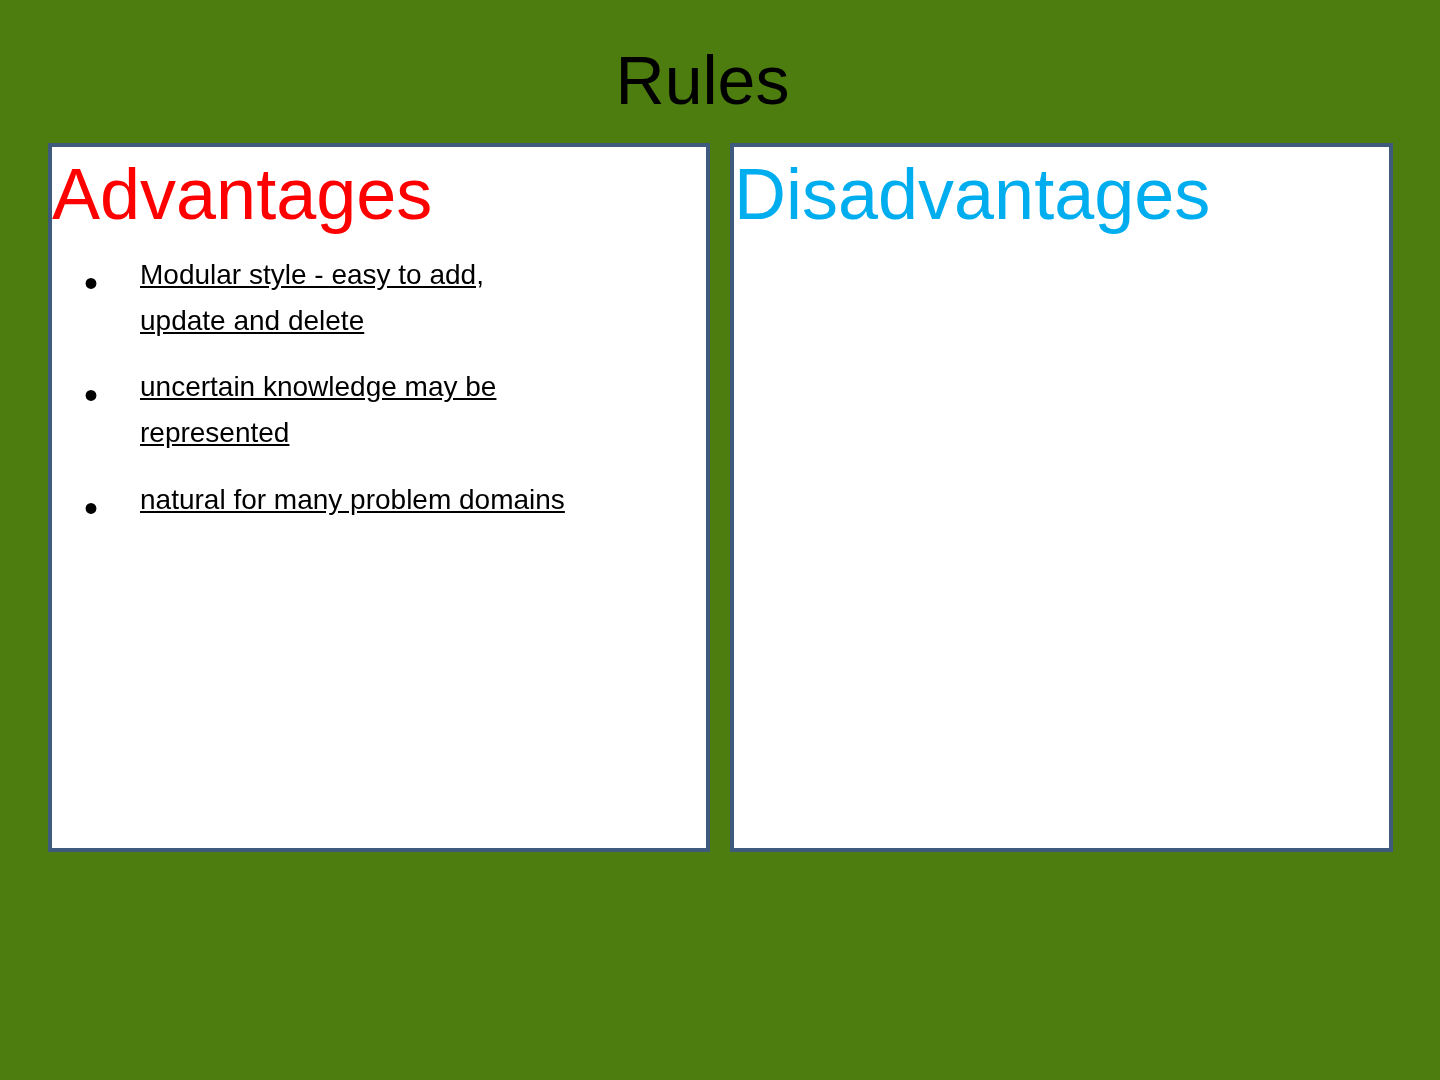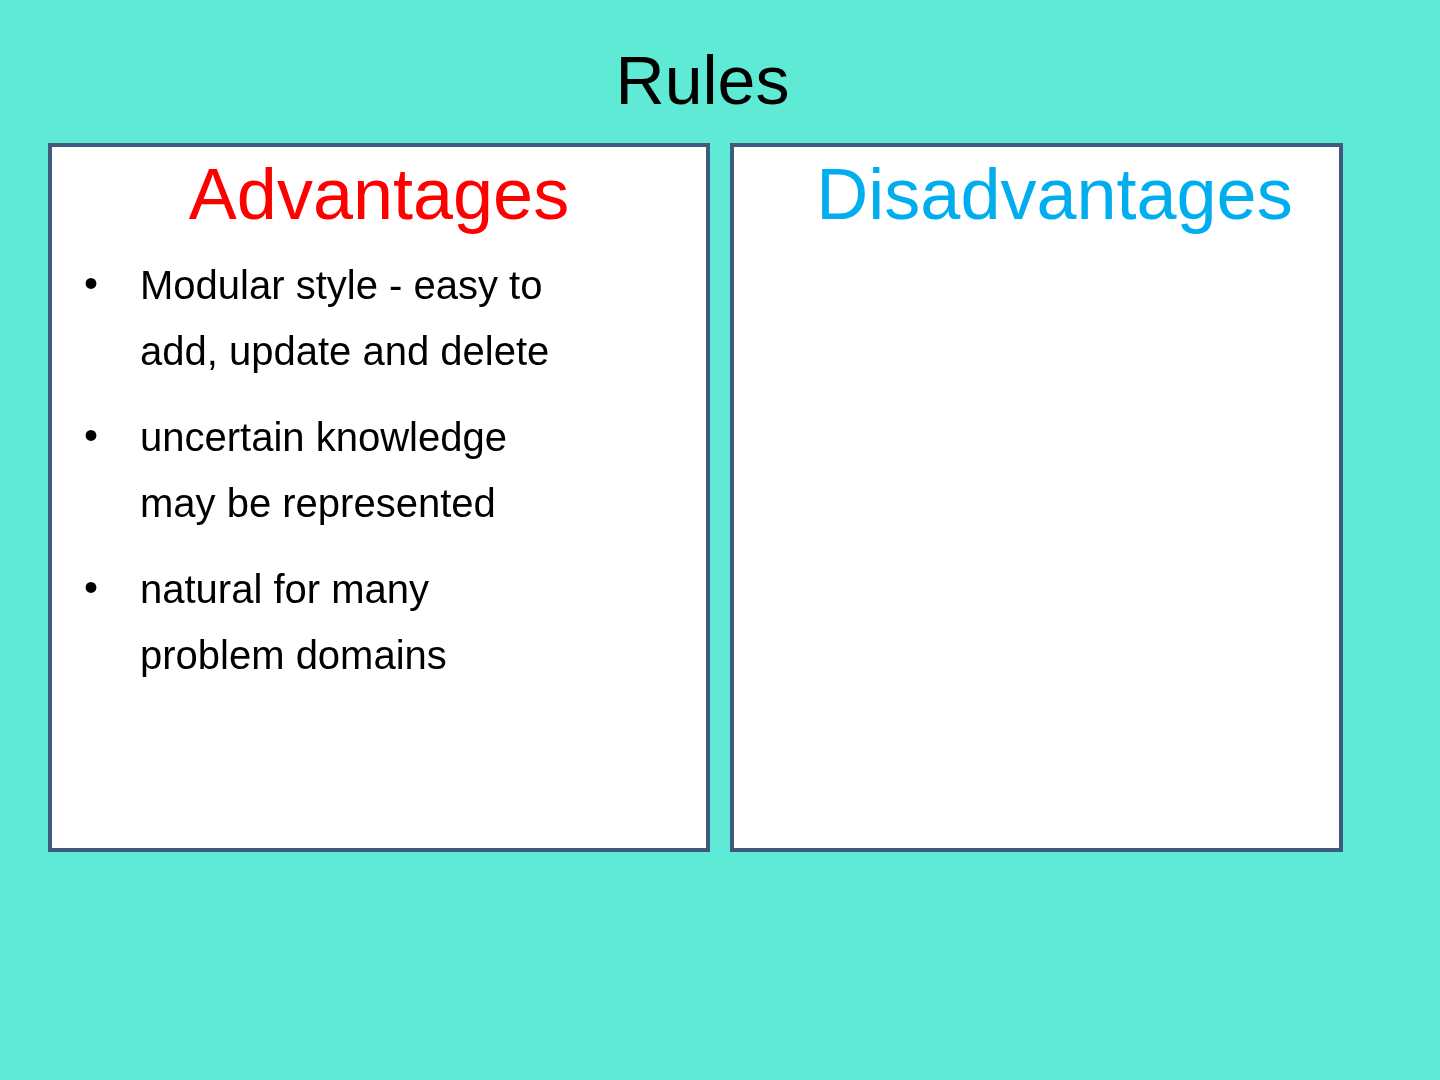--- a/index.html
+++ b/index.html
@@ -8,21 +8,21 @@
     background: #ffffff;
     width: 1440px;
     height: 1080px;
     font-family: "Liberation Sans", sans-serif;
     overflow: hidden;
   }
   .slide {
     position: relative;
     width: 1440px;
     height: 1080px;
-    background: #5eead4;
+    background: #4d7c0f;
   }
   .slide-title {
     position: absolute;
     top: 40px;
     left: 0;
     width: 1405px;
     text-align: center;
     font-size: 68px;
     line-height: 1.2;
     font-weight: 400;
@@ -36,39 +36,39 @@
     border: 4px solid #3e5a7d;
     box-sizing: border-box;
     background: #ffffff;
   }
   .box-advantages {
     left: 48px;
     width: 662px;
   }
   .box-disadvantages {
     left: 730px;
-    width: 613px;
-    padding-left: 36px;
+    width: 663px;
   }
   .box-heading {
     margin: 6px 0 0 0;
-    text-align: center;
+    text-align: left;
     font-size: 72px;
     line-height: 1.15;
     font-weight: 400;
   }
   .box-advantages .box-heading { color: #fe0000; }
   .box-disadvantages .box-heading { color: #00aeef; }
   ul.bullets {
     list-style: none;
     margin: 16px 0 0 0;
     padding: 0;
-    font-size: 40px;
+    font-size: 28px;
     line-height: 1.65;
     color: #000000;
+    text-decoration: underline;
   }
   ul.bullets li {
     position: relative;
     padding-left: 88px;
     width: 426px;
     margin-bottom: 20px;
   }
   ul.bullets li::before {
     content: "\2022";
     position: absolute;

